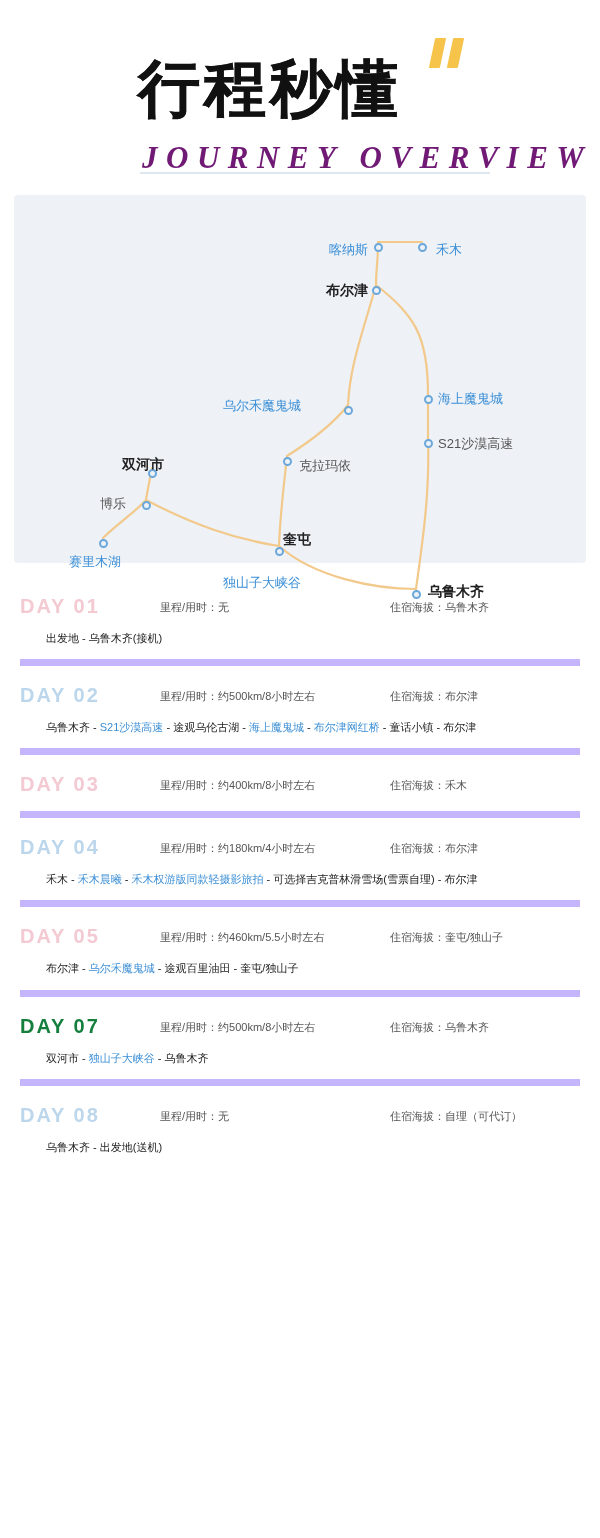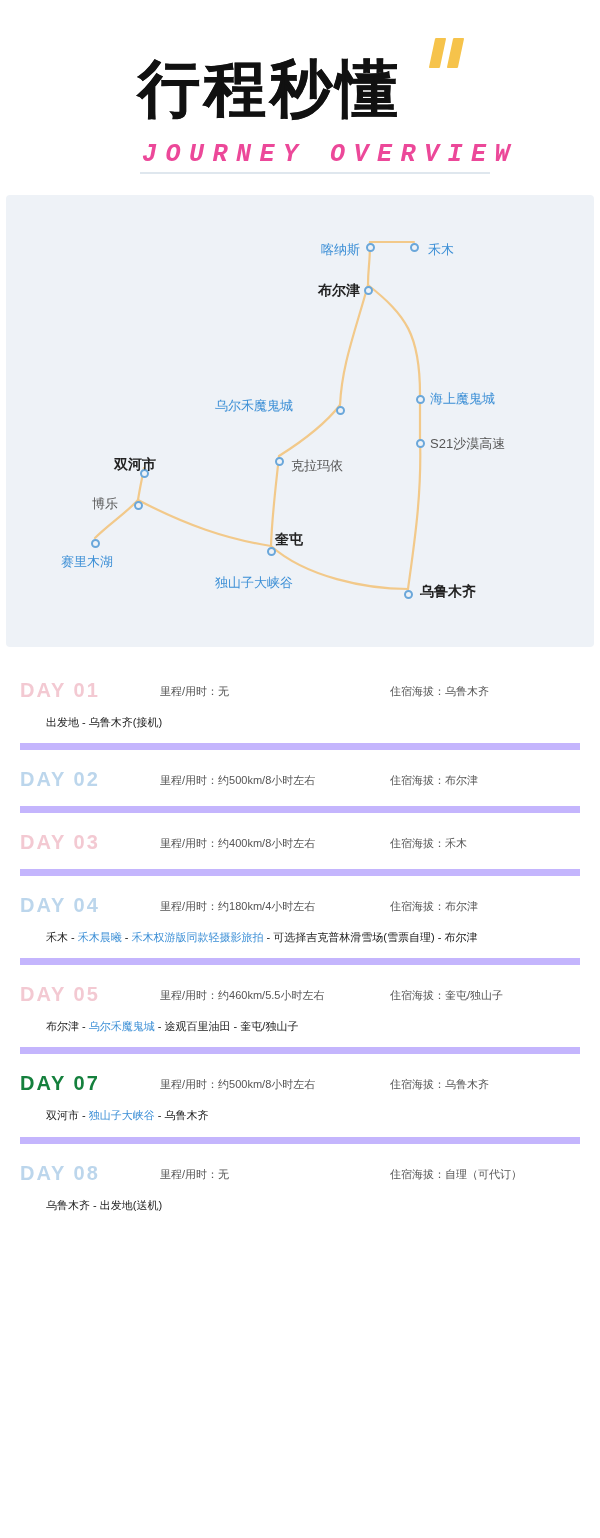--- a/index.html
+++ b/index.html
@@ -28,36 +28,36 @@
 
   .title-cn {
     position:absolute; left:138px; top:58px;
     font-family:"DejaVu Sans", sans-serif;
     font-size:62px; font-weight:bold; letter-spacing:4px;
     color:#111; line-height:1;
     -webkit-text-stroke:0.5px #111;
   }
   .title-en {
     position:absolute; left:142px; top:140px;
-    font-size:25px; font-weight:bold;
+    font-size:31px; font-weight:bold;
     letter-spacing:8.5px;
-    color:#ec4899;
-    font-family:Liberation Mono, monospace;
+    color:#701a75;
+    font-family:Liberation Serif, serif;
     font-style:italic;
   }
   .title-underline {
     position:absolute; left:140px; top:172px;
     width:350px; height:2px; background:#dfe7ee;
   }
 
   
   .map {
     position:relative;
-    margin:0 6px;
-    height:452px;
+    margin:0 14px;
+    height:368px;
     background:#eef2f7;
     border-radius:4px;
   }
   .map svg { position:absolute; left:0; top:0; }
   .node-label {
     position:absolute;
     font-size:13px;
     white-space:nowrap;
     line-height:1;
   }
@@ -172,20 +172,21 @@
           <div class="day-meta stay">住宿海拔：乌鲁木齐</div>
         </div>
         <div class="day-body"><span>出发地</span><span> - </span><span>乌鲁木齐(接机)</span></div>
       </div>
       <div class="day">
         <div class="day-head">
           <div class="day-title" style="color: rgb(188, 214, 236);">DAY 02</div>
           <div class="day-meta dist">里程/用时：约500km/8小时左右</div>
           <div class="day-meta stay">住宿海拔：布尔津</div>
         </div>
+        <div class="day-body"><span>乌鲁木齐</span><span> - </span><span class="hl">S21沙漠高速</span><span> - 途观乌伦古湖 - </span><span class="hl">海上魔鬼城</span><span> - </span><span class="hl">布尔津网红桥</span><span> - 童话小镇 - </span><span>布尔津</span></div>
       </div>
       <div class="day">
         <div class="day-head">
           <div class="day-title" style="color: rgb(243, 201, 210);">DAY 03</div>
           <div class="day-meta dist">里程/用时：约400km/8小时左右</div>
           <div class="day-meta stay">住宿海拔：禾木</div>
         </div>
       </div>
       <div class="day">
         <div class="day-head">

